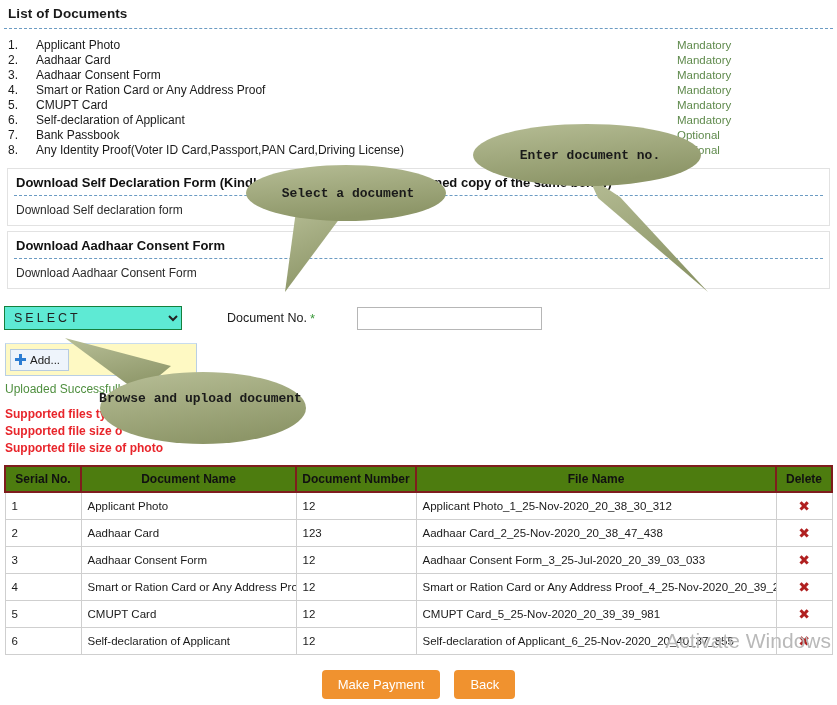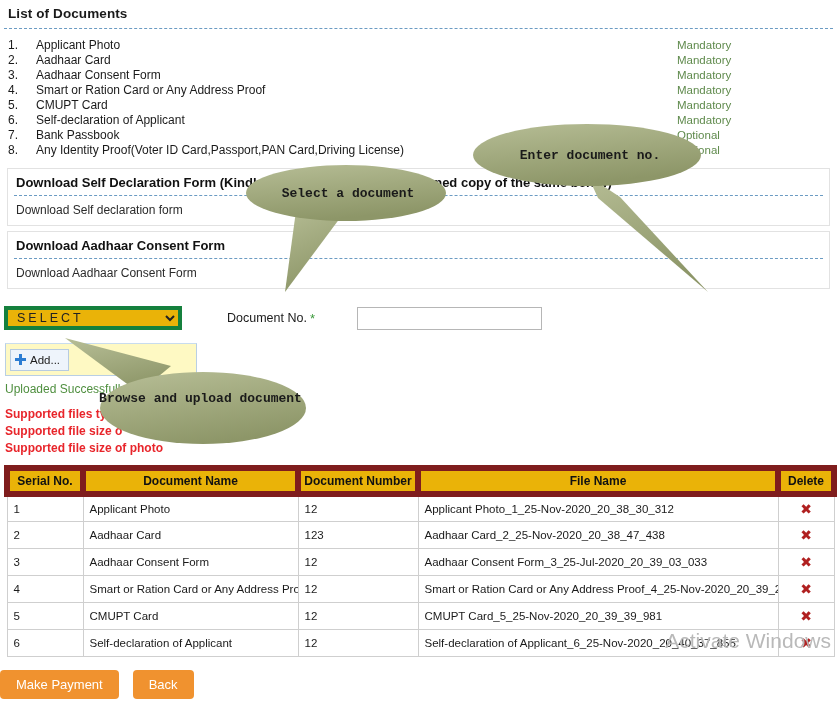--- a/index.html
+++ b/index.html
@@ -96,22 +96,22 @@
   }
   .req-star { color: #e02020; font-size: 13px; margin-left: 3px; vertical-align: top; }
   .req-star.green { color: #3c9a3c; }
   #select-document-label { width: 200px; }
   #doc-select {
     width: 178px; height: 24px;
     font-family: "Liberation Sans", sans-serif;
     font-size: 12.5px;
     letter-spacing: 3px;
     padding-left: 5px;
-    border: 4px solid #15803d;
-    background: #eab308;
+    border: 1px solid #15803d;
+    background: #5eead4;
     color: #222;
     border-radius: 0;
   }
   #document-no-label { margin-left: 45px; width: 130px; }
   #document-no-input {
     width: 185px; height: 23px;
     border: 1px solid #b6b6b6;
     background: #fff;
     font-family: "Liberation Sans", sans-serif;
     font-size: 12.5px;
@@ -169,22 +169,22 @@
 
   
   #documents-table {
     border-collapse: collapse;
     width: 829px;
     margin: 8px 0 0 4px;
     font-size: 11.5px;
     table-layout: fixed;
   }
   #documents-table th {
-    background: #eab308;
-    border: 6px solid #7f1d1d;
+    background: #4d7c0f;
+    border: 2px solid #7f1d1d;
     font-weight: bold;
     font-size: 12px;
     height: 26px;
     color: #111;
   }
   #documents-table td {
     border: 1px solid #cfcfcf;
     height: 27px;
     padding: 0 6px;
     color: #1a1a1a;
@@ -204,21 +204,21 @@
     cursor: pointer;
     font-family: "DejaVu Sans", sans-serif;
   }
 
   
   #footer-actions {
     position: absolute;
     left: 0; right: 0;
     top: 670px;
     display: flex;
-    justify-content: flex-start;
+    justify-content: center;
     gap: 14px;
   }
   .btn {
     background: #f0922f;
     color: #ffffff;
     border: none;
     border-radius: 4px;
     font-family: "Liberation Sans", sans-serif;
     font-size: 13px;
     height: 29px;

